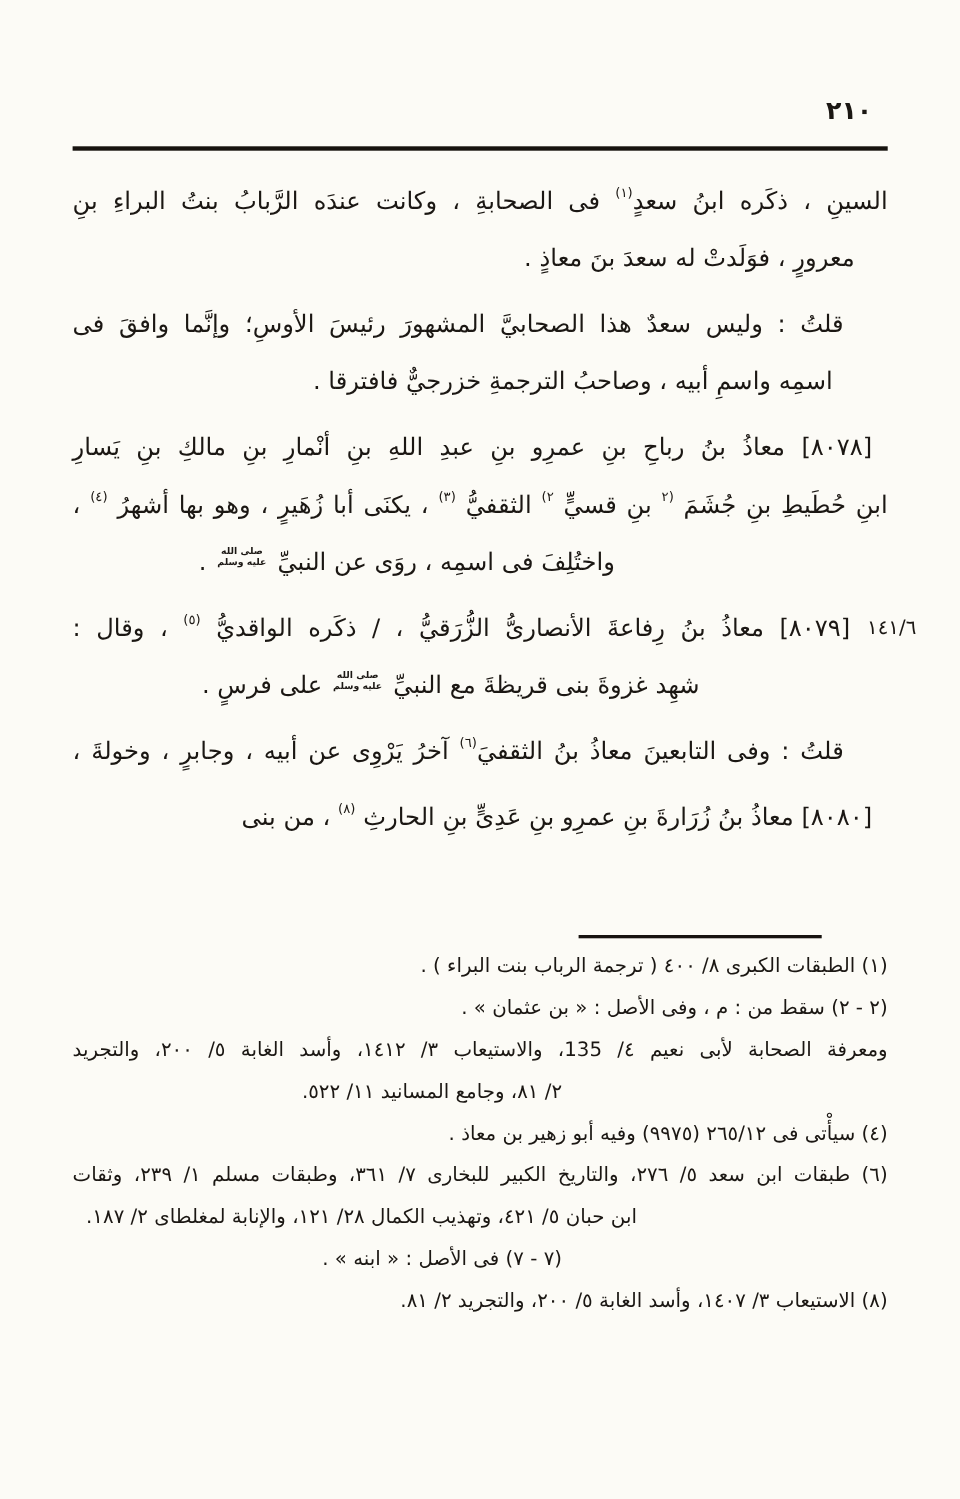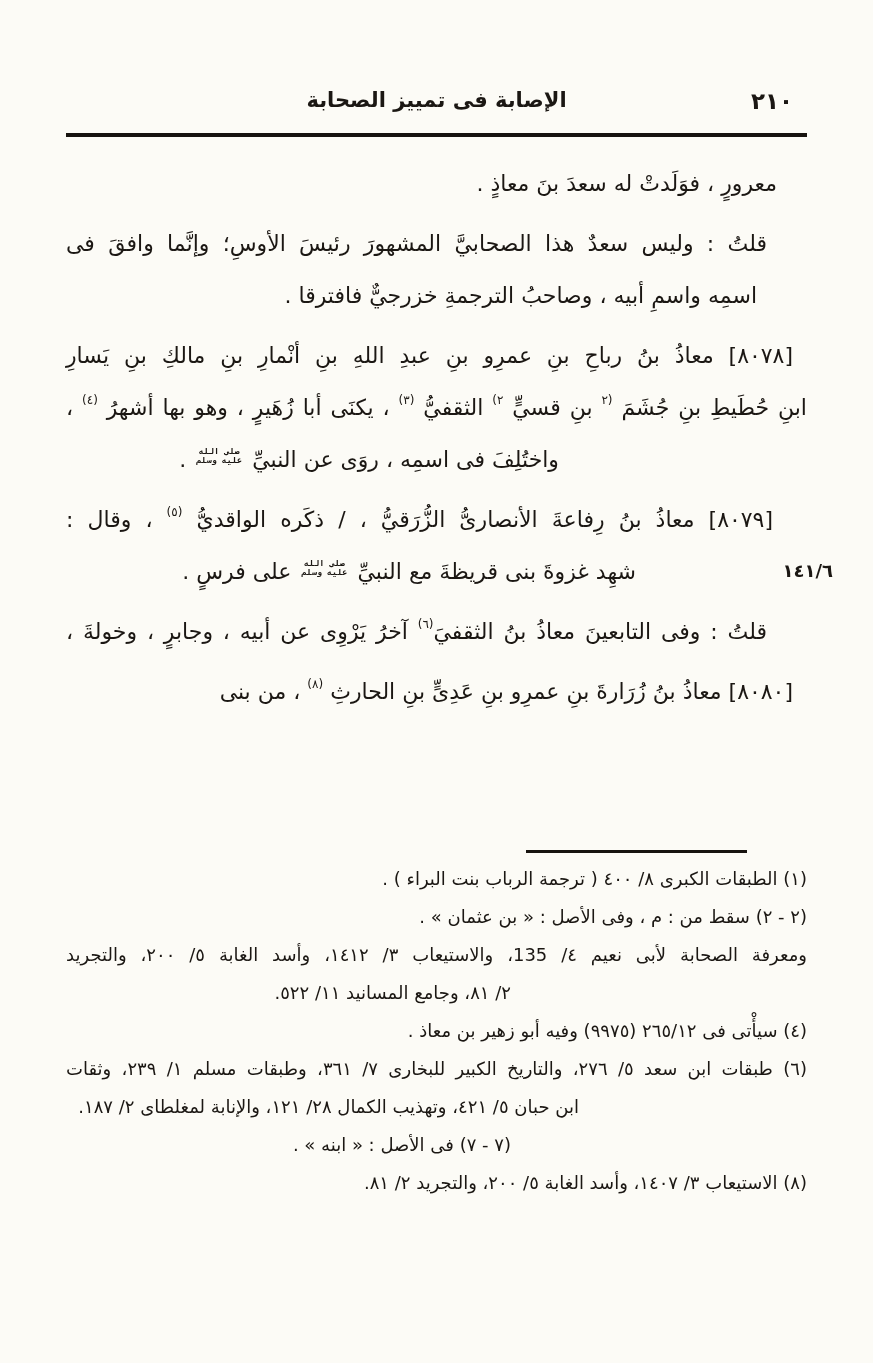--- a/index.html
+++ b/index.html
@@ -25,21 +25,20 @@
     font-size:23px;font-weight:bold;
   }
   .hdr-rule{
     position:absolute;top:133px;left:66px;right:66px;
     height:4px;background:#17130f;
   }
   
   .margin-note{
     position:absolute;top:560px;right:40px;
     font-size:18px;
-    font-weight:bold;
   }
   
   .body-text{
     position:absolute;top:158px;left:66px;right:66px;
   }
   .para{margin:0;}
   .para + .para{margin-top:8px;}
   .line{
     height:52px;line-height:52px;
     font-size:22px;
@@ -56,21 +55,20 @@
   }
   
   .saw{
     display:inline-block;
     vertical-align:middle;
     transform:translateY(-4px);
     text-align:center;
     font-size:8.5px;line-height:9.5px;
     font-weight:bold;
     margin:0 3px;
-    font-family:Liberation Mono, monospace;
   }
   .saw span{display:block;}
   
   .fn-sep{
     position:absolute;top:850px;right:126px;
     width:221px;height:3px;background:#17130f;
   }
   .footnotes{
     position:absolute;top:860px;left:66px;right:66px;
   }
@@ -78,28 +76,28 @@
     height:38px;line-height:38px;
     font-size:18px;
   }
 </style>
 </head>
 <body>
 
 <div class="page">
 
   <div class="hdr-pagenum">٢١٠</div>
-  <div class="hdr-title">الإصابة فى تمييز الصحابة</div>
   <div class="hdr-rule"></div>
 
   <div class="margin-note">١٤١/٦</div>
 
   <div class="body-text">
 
     <div class="para">
+      <div class="line just"><span>السينِ ، ذكَره ابنُ سعدٍ</span><span class="sup">(١)</span><span> فى الصحابةِ ، وكانت عندَه الرَّبابُ بنتُ البراءِ بنِ</span></div>
       <div class="line endline" style="padding-right:30px">معرورٍ ، فوَلَدتْ له سعدَ بنَ معاذٍ .</div>
     </div>
 
     <div class="para">
       <div class="line just" style="padding-right:40px">قلتُ : وليس سعدٌ هذا الصحابيَّ المشهورَ رئيسَ الأوسِ؛ وإنَّما وافقَ فى</div>
       <div class="line endline" style="padding-right:50px">اسمِه واسمِ أبيه ، وصاحبُ الترجمةِ خزرجيٌّ فافترقا .</div>
     </div>
 
     <div class="para">
       <div class="line just bd" style="padding-right:14px">[٨٠٧٨] معاذُ بنُ رباحِ بنِ عمرِو بنِ عبدِ اللهِ بنِ أنْمارِ بنِ مالكِ بنِ يَسارِ</div>

